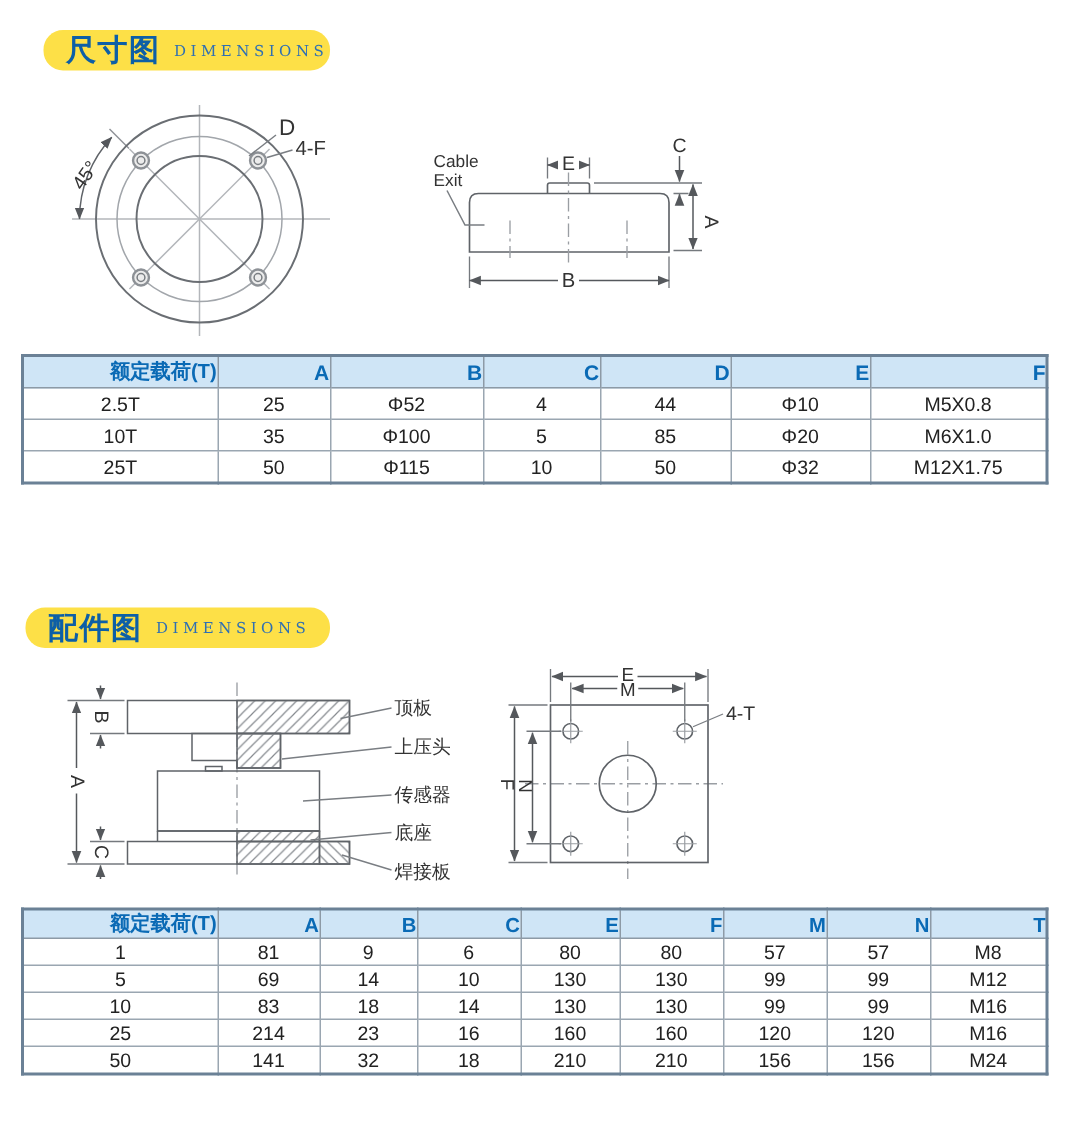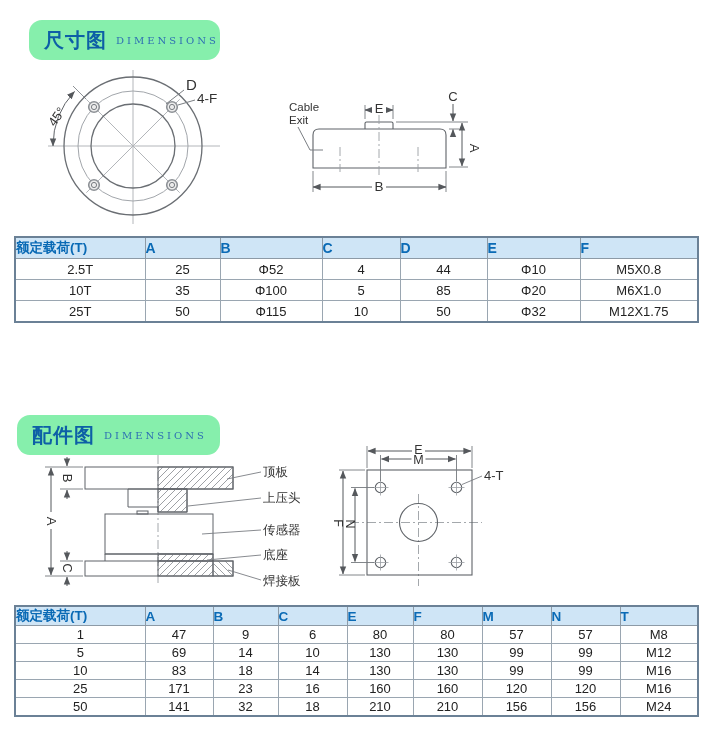--- a/index.html
+++ b/index.html
@@ -1,38 +1,38 @@
 <!DOCTYPE html>
 <html><head>
 <meta charset="utf-8">
 <style>
   html,body{margin:0;padding:0;}
   body{
     width:711px;height:747px;position:relative;background:#ffffff;
     font-family:"Liberation Sans",sans-serif;overflow:hidden;
   }
   .pill{
-    position:absolute;height:40px;background:#86efac;border-radius:13px;
+    position:absolute;height:27px;background:#fde047;border-radius:13px;
     display:flex;align-items:center;padding-left:15px;gap:9px;box-sizing:border-box;
   }
   .pill-1{left:29px;top:20px;width:191px;}
-  .pill-2{left:17px;top:415px;width:203px;}
+  .pill-2{left:17px;top:405px;width:203px;}
   .pill .zh{font-size:20px;font-weight:bold;color:#0d5fa6;letter-spacing:1px;white-space:nowrap;}
   .pill .en{font-size:10px;color:#2e6fb3;font-family:"DejaVu Serif",serif;letter-spacing:3px;padding-top:1px;white-space:nowrap;}
   svg.draw{position:absolute;}
   svg text{font-family:"Liberation Sans",sans-serif;fill:#333;}
   table.dim-table{
     position:absolute;left:14px;width:683px;border-collapse:collapse;table-layout:fixed;
     border:2px solid #6b8196;background:#fff;
   }
   .t1{top:236px;}
   .t2{top:605px;}
   .dim-table th{
     background:#cfe5f6;color:#0a6ab5;font-weight:bold;font-size:14px;
-    border:1px solid #8d9aa6;padding:0;text-align:left;
+    border:1px solid #8d9aa6;padding:0;text-align:right;
   }
   .dim-table td{
     font-size:13px;color:#222;text-align:center;border:1px solid #9aa6b1;padding:0;
   }
   .t1 th{height:20px;} .t1 td{height:20px;}
   .t2 th{height:17px;font-size:13.5px;} .t2 td{height:17px;}
   .t1 th:first-child,.t2 th:first-child{font-size:13.5px;}
 </style>
 </head>
 <body>
@@ -285,21 +285,21 @@
         <th>E</th>
         <th>F</th>
         <th>M</th>
         <th>N</th>
         <th>T</th>
       </tr>
     </thead>
     <tbody>
       <tr>
         <td>1</td>
-        <td>47</td>
+        <td>81</td>
         <td>9</td>
         <td>6</td>
         <td>80</td>
         <td>80</td>
         <td>57</td>
         <td>57</td>
         <td>M8</td>
       </tr>
       <tr>
         <td>5</td>
@@ -318,21 +318,21 @@
         <td>18</td>
         <td>14</td>
         <td>130</td>
         <td>130</td>
         <td>99</td>
         <td>99</td>
         <td>M16</td>
       </tr>
       <tr>
         <td>25</td>
-        <td>171</td>
+        <td>214</td>
         <td>23</td>
         <td>16</td>
         <td>160</td>
         <td>160</td>
         <td>120</td>
         <td>120</td>
         <td>M16</td>
       </tr>
       <tr>
         <td>50</td>

